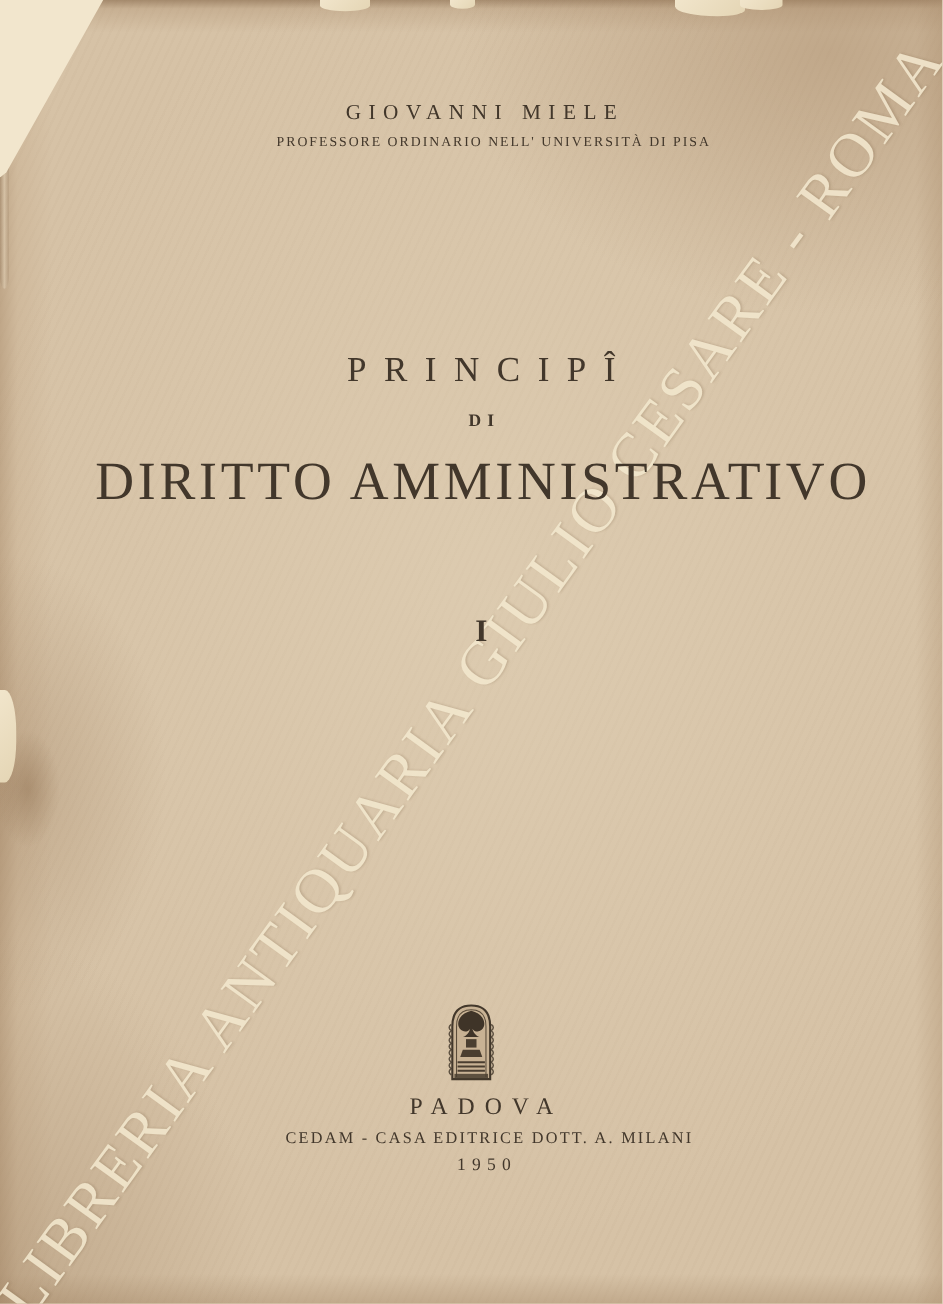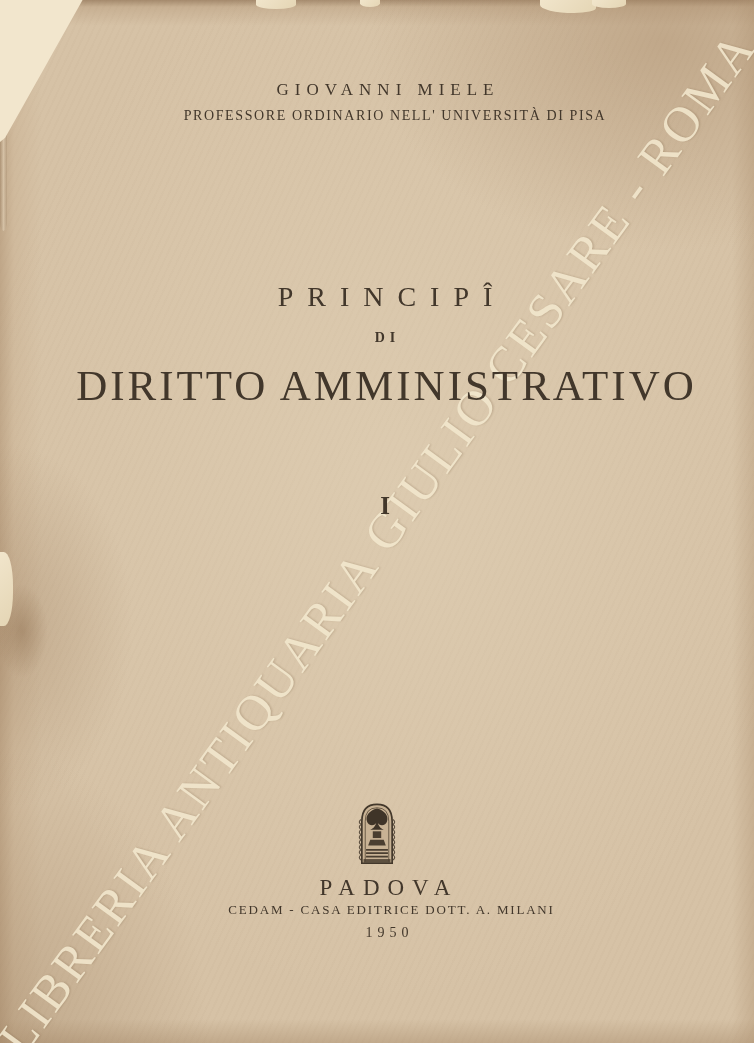--- a/index.html
+++ b/index.html
@@ -48,27 +48,27 @@
   }
   .crease-right {
     top:812px; right:8px; width:7px; height:231px;
     background:linear-gradient(90deg, rgba(120,92,64,0.25), rgba(244,232,208,0.35), rgba(120,92,64,0.2));
     border-radius:50%/4%;
   }
 
   
   .line { position:absolute; left:16px; right:0; text-align:center; color:var(--color-ink,#42372b); white-space:nowrap; }
   .author-name      { top:80px;  font-size:17px;   letter-spacing:6px;  padding-left:6px; }
-  .author-subtitle  { top:108px; font-size:14px; letter-spacing:1.6px;padding-left:20px; }
+  .author-subtitle  { top:108px; font-size:11px; letter-spacing:1.6px;padding-left:20px; }
   .title-principi   { top:281px; font-size:28px;   letter-spacing:14px; padding-left:14px; }
   .title-di         { top:330px; font-size:14px;   letter-spacing:5px;  padding-left:5px; font-weight:bold; }
   .title-main       { top:361px; font-size:43px;   letter-spacing:3px;  padding-left:3px; }
   .volume-numeral   { top:492px; font-size:25px;   font-weight:bold; }
   .volume-subtitle  { top:539px; font-size:15px;   letter-spacing:1.5px; }
-  .imprint-city     { top:875px; font-size:23px;   letter-spacing:8px;  padding-left:8px; }
+  .imprint-city     { top:875px; font-size:19px;   letter-spacing:8px;  padding-left:8px; }
   .imprint-publisher{ top:902px; font-size:13px;   letter-spacing:1.8px;padding-left:13px; }
   .imprint-year     { top:925px; font-size:14px;   letter-spacing:5px;  padding-left:9px; }
 
   .emblem-wrap { position:absolute; top:796px; left:0; right:0; text-align:center; }
   .emblem-wrap svg { display:inline-block; }
 
   
   .watermark {
     position:absolute; left:50%; top:52%;
     transform:translate(-50%,-50%) rotate(-54deg);

